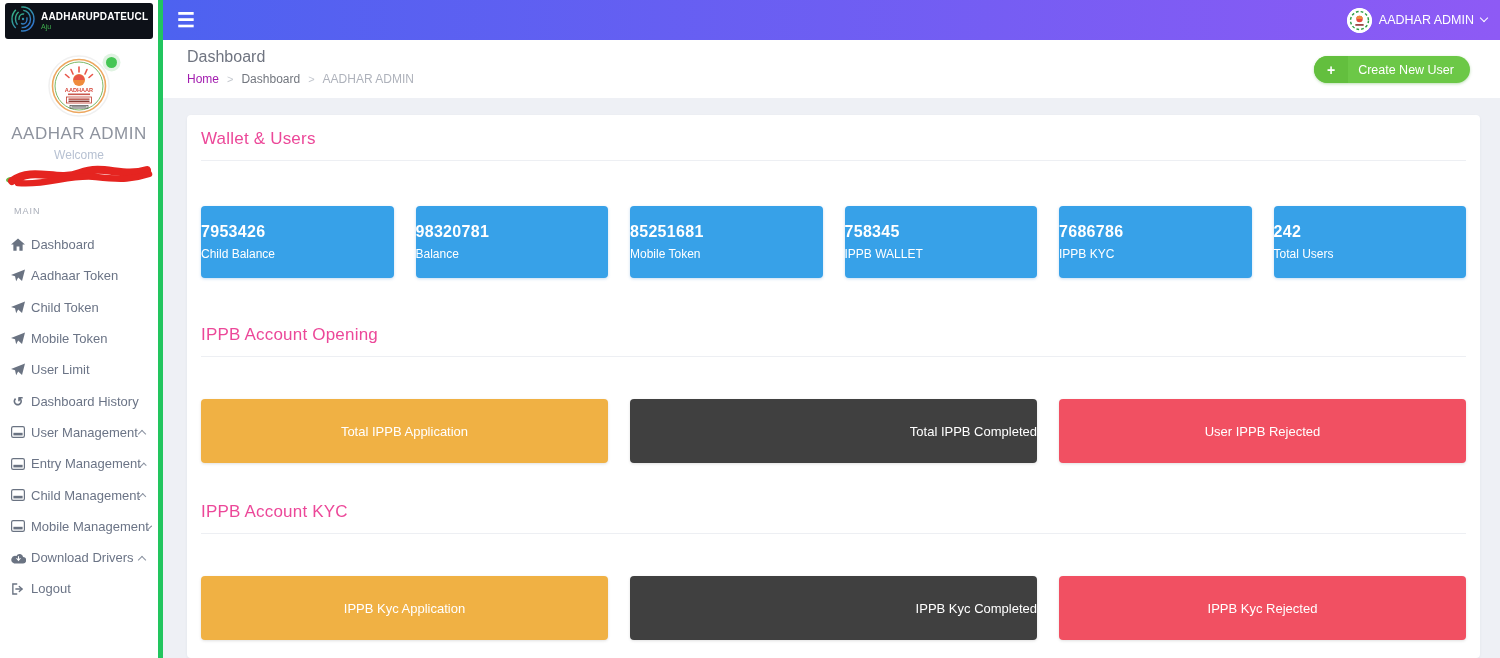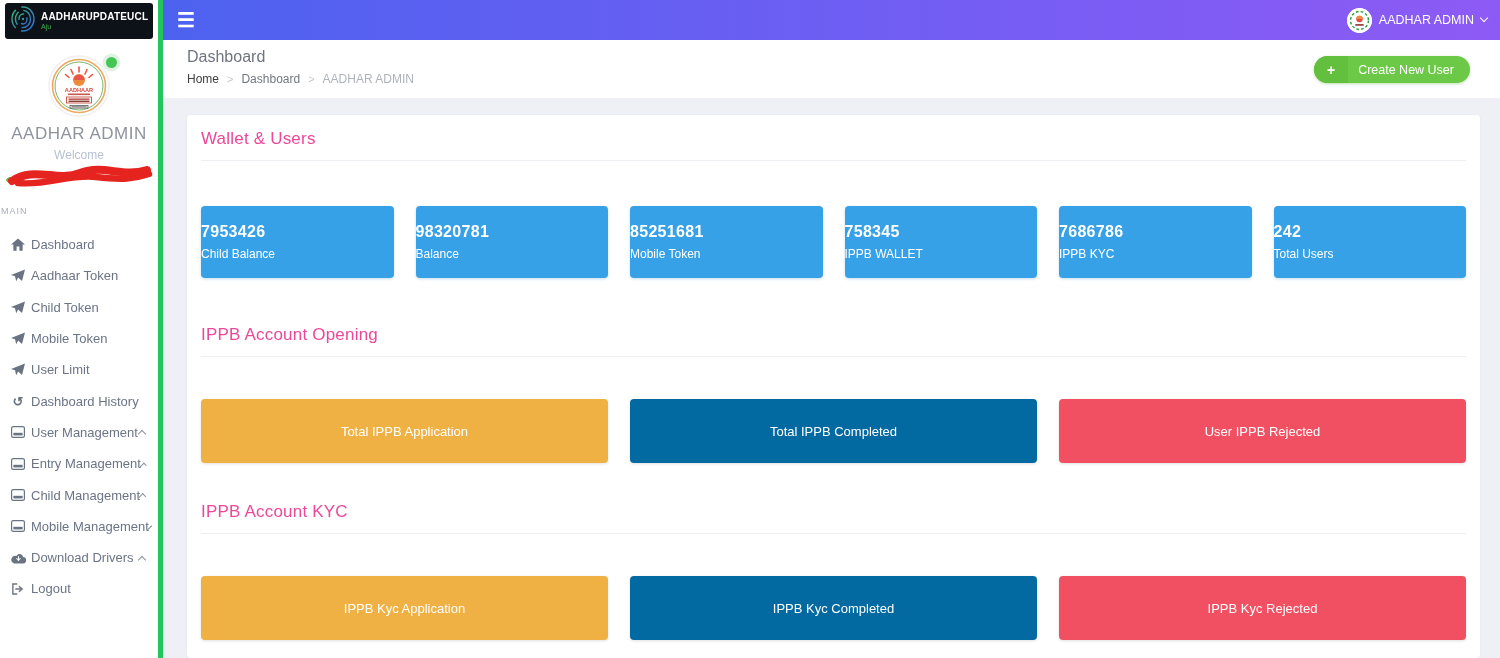--- a/index.html
+++ b/index.html
@@ -19,21 +19,21 @@
   .brand-name { color:#fff; font-size:10px; font-weight:bold; letter-spacing:.2px; white-space:nowrap; }
   .brand-sub { color:#3fae4e; font-size:7px; }
   .profile { text-align:center; margin-top:16px; }
   .logo-wrap { position:relative; width:64px; margin:0 auto; height:62px; }
   .verified { position:absolute; right:-6px; top:2px; width:11px; height:11px;
     background:#45c654; border-radius:50%; box-shadow:0 0 0 3.5px #e0f3e2; }
   .profile-name { margin-top:7px; font-size:17px; color:#8e939e; letter-spacing:.5px; }
   .profile-welcome { margin-top:4px; font-size:12px; color:#b7c1d2; }
   .scribble-wrap { margin-top:0px; height:26px; }
   .nav { margin-top:18px; }
-  .nav-sec { padding-left:1px; font-size:9px; color:#a9aeb9; letter-spacing:1px; margin-bottom:13px; }
+  .nav-sec { padding-left:14px; font-size:9px; color:#a9aeb9; letter-spacing:1px; margin-bottom:13px; }
   .nav-item { display:flex; align-items:center; height:31.3px; padding:0 13px 0 10px;
     color:#6b7486; font-size:13px; cursor:pointer; }
   .nico { width:16px; display:flex; justify-content:center; margin-right:5px; color:#6a7382; flex:none; }
   .nico svg { display:block; }
   .nico.txt { font-size:13px; line-height:1; font-weight:bold; }
   .nlabel { white-space:nowrap; }
   .chev-up { margin-left:auto; width:6px; height:6px;
     border-right:1.5px solid #8a92a0; border-bottom:1.5px solid #8a92a0;
     transform:rotate(-135deg); margin-top:4px; }
 
@@ -45,21 +45,21 @@
   .topbar-user { position:absolute; right:13px; top:0; height:40px; display:flex;
     align-items:center; gap:7px; color:#fff; font-size:12.5px; cursor:pointer; }
   .tb-avatar { width:25px; height:25px; border-radius:50%; background:#fff; overflow:hidden; flex:none; }
   .chev-down { width:6px; height:6px; border-right:1.5px solid #fff; border-bottom:1.5px solid #fff;
     transform:rotate(45deg); margin-top:-4px; }
 
   
   .breadbar { position:absolute; left:163px; top:40px; width:1337px; height:58px; background:#fff; z-index:1; }
   .page-title { position:absolute; left:24px; top:8px; font-size:16px; color:#6f7480; }
   .crumbs { position:absolute; left:24px; top:32px; font-size:12px; display:flex; gap:8px; align-items:center; }
-  .crumb-home { color:#404040; cursor:pointer; }
+  .crumb-home { color:#a21caf; cursor:pointer; }
   .crumb-mid { color:#73777f; cursor:pointer; }
   .crumb-cur { color:#aeb2bb; }
   .crumb-sep { color:#c3c7ce; font-size:11px; }
   .create-btn { position:absolute; right:30px; top:16px; height:27px; border-radius:14px;
     background:#6cc847; color:#fff; font-size:12.5px; display:flex; align-items:center;
     padding:0 16px 0 0; border:none; cursor:pointer; overflow:hidden;
     box-shadow:0 1px 3px rgba(60,160,40,.35); }
   .create-btn .plus { background:#63bf3e; width:34px; height:27px; display:flex;
     align-items:center; justify-content:center; font-size:14px; font-weight:bold; margin-right:10px; }
 
@@ -73,21 +73,21 @@
   .stat { flex:1; height:72px; background:#37a1e8; border-radius:4px; color:#fff;
     display:flex; flex-direction:column; align-items:flex-start; justify-content:center;
     gap:6px; box-shadow:0 1px 3px rgba(30,120,200,.25); }
   .stat-value { font-size:16px; font-weight:bold; letter-spacing:.3px; }
   .stat-label { font-size:12px; }
   .big-row { display:flex; gap:22px; margin-top:42px; }
   .big { flex:1; height:64px; border-radius:4px; color:#fff; font-size:13px;
     display:flex; align-items:center; justify-content:center; cursor:pointer;
     box-shadow:0 1px 3px rgba(0,0,0,.12); }
   .big.orange { background:#f0b144; }
-  .big.green  { background:#0369a1; }
+  .big.green  { background:#404040;justify-content:flex-end; }
   .big.red    { background:#f15062; }
   .sec-opening { margin-top:47px; }
   .sec-kyc { margin-top:39px; }
 </style>
 </head>
 <body>
 
 <div class="sidebar">
 
   <div class="brand-box">

